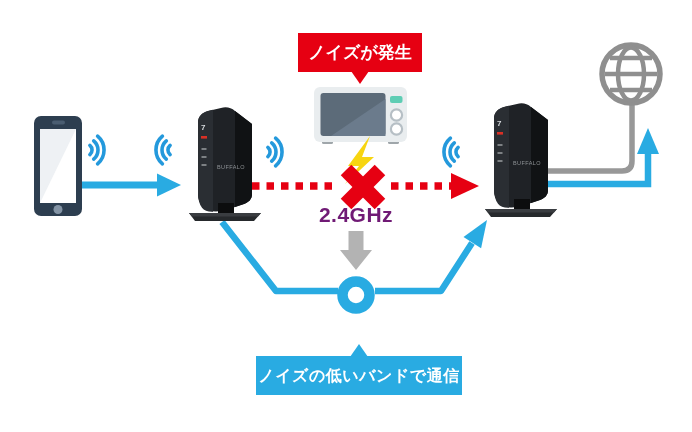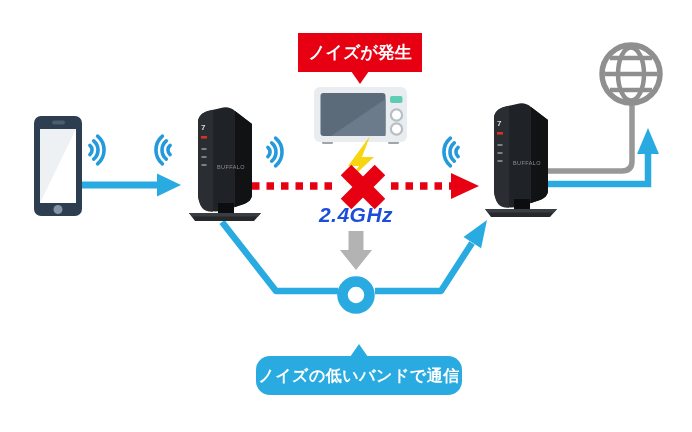--- a/index.html
+++ b/index.html
@@ -2,28 +2,28 @@
 <html><head>
 <meta charset="utf-8">
 <style>
   html,body{margin:0;padding:0;background:#ffffff;}
   body{font-family:"Liberation Sans","DejaVu Sans",sans-serif;}
   .stage{position:relative;width:692px;height:413px;background:#ffffff;overflow:hidden;}
   .stage svg{position:absolute;left:0;top:0;}
   .callout{position:absolute;height:39px;line-height:39px;text-align:center;
            color:#ffffff;font-weight:bold;}
   .callout-red{background:#e60012;font-size:17px;}
-  .callout-blue{background:#29abe2;font-size:16px;letter-spacing:0.5px;border-radius:14px;}
+  .callout-blue{background:#29abe2;font-size:16px;letter-spacing:0.5px;}
   .tail{position:absolute;left:50%;width:0;height:0;margin-left:-9px;}
   .tail-down{bottom:-12px;border-left:9px solid transparent;border-right:9px solid transparent;
              border-top:13px solid #e60012;}
   .tail-up{top:-12px;border-left:9px solid transparent;border-right:9px solid transparent;
            border-bottom:13px solid #29abe2;}
   .band-label{position:absolute;text-align:center;font-size:21px;font-weight:bold;letter-spacing:0.5px;}
-  .band-label.red{color:#1d4ed8;font-style:italic;}
+  .band-label.red{color:#701a75;}
   .band-label.blue{color:#29abe2;}
 </style>
 </head>
 <body>
 
 <div class="stage">
 
   <svg width="692" height="432" viewBox="0 0 692 432">
     <defs>
       <g id="router">

